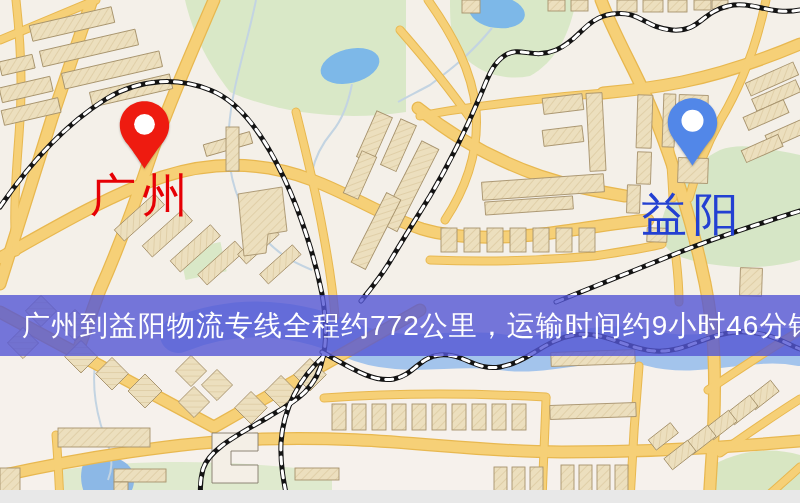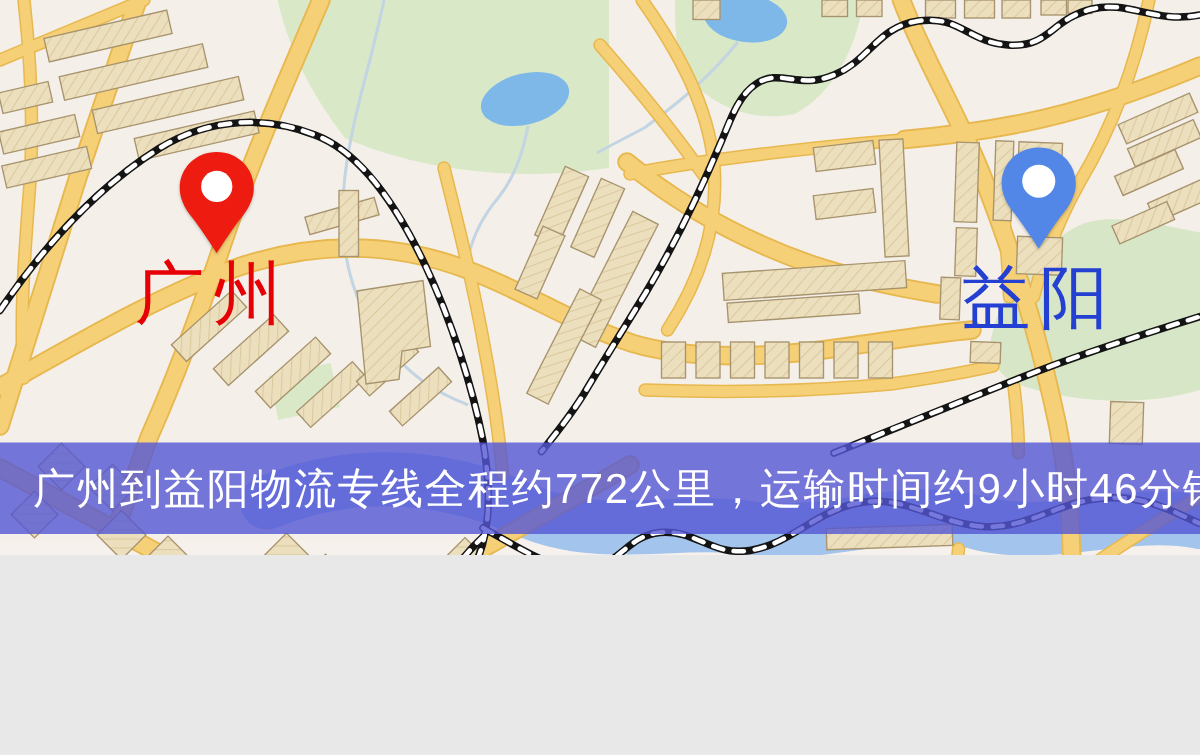--- a/index.html
+++ b/index.html
@@ -1,16 +1,16 @@
 <!DOCTYPE html>
 <html><head>
 <meta charset="utf-8">
 <style>
   html,body{margin:0;padding:0;background:#e8e8e8;}
-  .stage{position:relative;width:800px;height:370px;overflow:hidden;
+  .stage{position:relative;width:800px;height:490px;overflow:hidden;
          font-family:"Liberation Sans","DejaVu Sans",sans-serif;background:#f4f0e9;}
   .stage svg.mapart{position:absolute;left:0;top:0;}
   .pin{position:absolute;width:51px;height:70px;}
   .pin svg{display:block;width:100%;height:100%;filter:drop-shadow(0 1px 1px rgba(0,0,0,.25));}
   .pin-origin{left:119px;top:100px;}
   .pin-dest{left:667px;top:97px;}
   .city-label{position:absolute;font-family:"Liberation Serif","DejaVu Serif",serif;
               font-size:46px;font-weight:400;letter-spacing:6px;line-height:1.05;white-space:nowrap;}
   .label-origin{left:90px;top:172px;}
   .label-dest{left:641px;top:175px;}
@@ -231,19 +231,19 @@
     </svg>
   </div>
   <div class="city-label label-origin" style="color: rgb(230, 0, 5);">广州</div>
 
   <div class="pin pin-dest">
     <svg viewBox="0 0 50 68">
       <path d="M25 1 C11.2 1 0.8 11.5 0.8 24.6 C0.8 31 3.6 37.2 8 42.6 C14.5 50.6 25 67 25 67 C25 67 35.5 50.6 42 42.6 C46.4 37.2 49.2 31 49.2 24.6 C49.2 11.5 38.8 1 25 1 Z" fill="#5287e8"></path>
       <circle cx="25" cy="23" r="10.8" fill="#ffffff"></circle>
     </svg>
   </div>
-  <div class="city-label label-dest" style="color: rgb(35, 64, 210);">益阳</div>
+  <div class="city-label label-dest" style="color: rgb(35, 64, 210); margin-top: 16px;">益阳</div>
 
   <div class="banner" style="background: rgba(84, 86, 213, 0.8);">
     <span style="color: rgb(255, 255, 255);">广州到益阳物流专线全程约772公里，运输时间约9小时46分钟.</span>
   </div>
 
 </div>
 
 </body></html>

